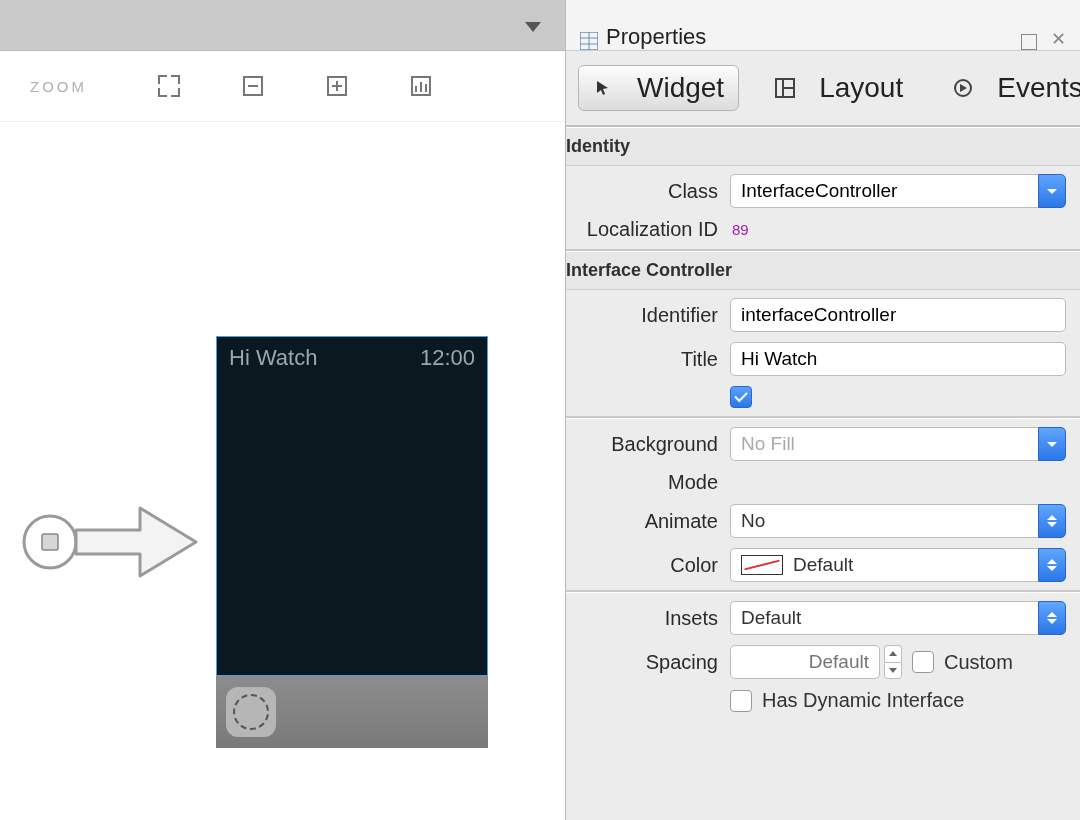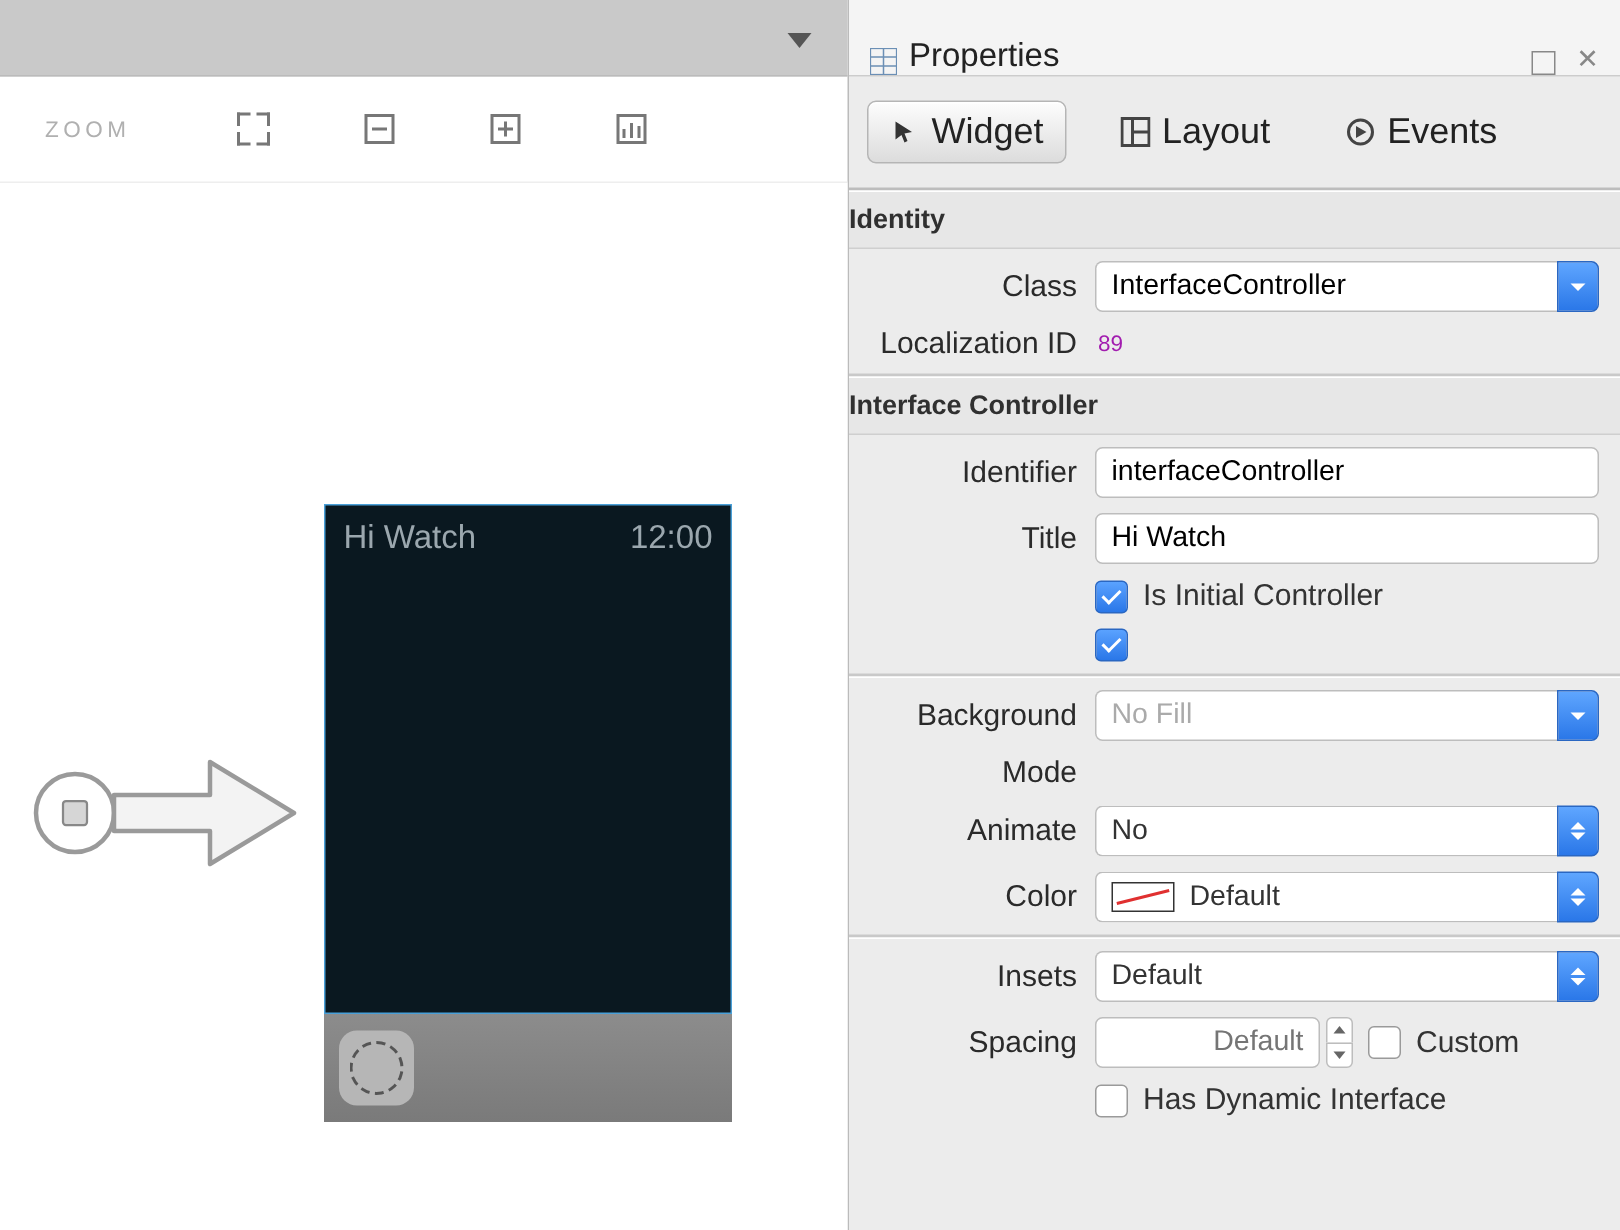--- a/index.html
+++ b/index.html
@@ -35,21 +35,21 @@
 
 .right{width:514px;background:#ececec;display:flex;flex-direction:column;}
 .r-header{height:50px;display:flex;align-items:flex-end;padding:0 14px;gap:8px;border-bottom:1px solid #ccc;background:#f4f4f4;}
 .r-header-title{font-size:22px;color:#222;}
 .r-header-spacer{flex:1;}
 .win-icon{width:14px;height:14px;border:1.5px solid #888;}
 .close-x{font-size:18px;color:#888;margin-left:6px;}
 .grid-icon{width:18px;height:18px;display:inline-block;}
 
 .r-tabs{height:62px;display:flex;align-items:center;padding:6px 12px;gap:22px;border-bottom:2px solid #bdbdbd;}
-.tab{display:flex;align-items:center;gap:8px;font-size:24px;color:#222;padding:6px 14px;border-radius:6px;}
+.tab{display:flex;align-items:center;gap:24px;font-size:28px;color:#222;padding:6px 14px;border-radius:6px;}
 .tab.active{background:linear-gradient(#fdfdfd,#dcdcdc);border:1px solid #b5b5b5;box-shadow:inset 0 1px 0 #fff;}
 .tab .icn{width:20px;height:20px;display:inline-flex;align-items:center;justify-content:center;}
 
 .section-h{background:#e7e7e7;padding:8px 0;font-size:18px;color:#303030;border-top:1px solid #fff;border-bottom:1px solid #cfcfcf;font-weight:600;}
 .section-b{background:#ececec;padding:8px 0;display:flex;flex-direction:column;gap:10px;border-bottom:2px solid #c9c9c9;}
 .frow{display:flex;align-items:center;gap:12px;}
 .flabel{width:152px;text-align:right;font-size:20px;color:#2a2a2a;}
 .finput{flex:1;margin-right:14px;}
 input[type=text].tx{width:100%;height:34px;box-sizing:border-box;border:1px solid #bdbdbd;border-radius:5px;padding:0 10px;font-size:19px;background:#fff;}
 .combo{display:flex;align-items:stretch;height:34px;}
@@ -218,27 +218,20 @@
         <div class="finput"><input class="tx" type="text" value="interfaceController" style=""></div>
       </div>
       <div class="frow">
         <div class="flabel">Title</div>
         <div class="finput"><input class="tx" type="text" value="Hi Watch" style=""></div>
       </div>
       <div class="frow">
         <div class="flabel"></div>
         <div class="chk checked">
           <div class="box"></div>
-          <span>Is Initial Controller</span>
-        </div>
-      </div>
-      <div class="frow">
-        <div class="flabel"></div>
-        <div class="chk checked">
-          <div class="box"></div>
         </div>
       </div>
     </div>
 
     <div class="section-b" style="border-top:1px solid #fff;">
       <div class="frow">
         <div class="flabel">Background</div>
         <div class="select" style="flex:1">
           <div class="body ph">No Fill</div>
           <div class="dd single">

